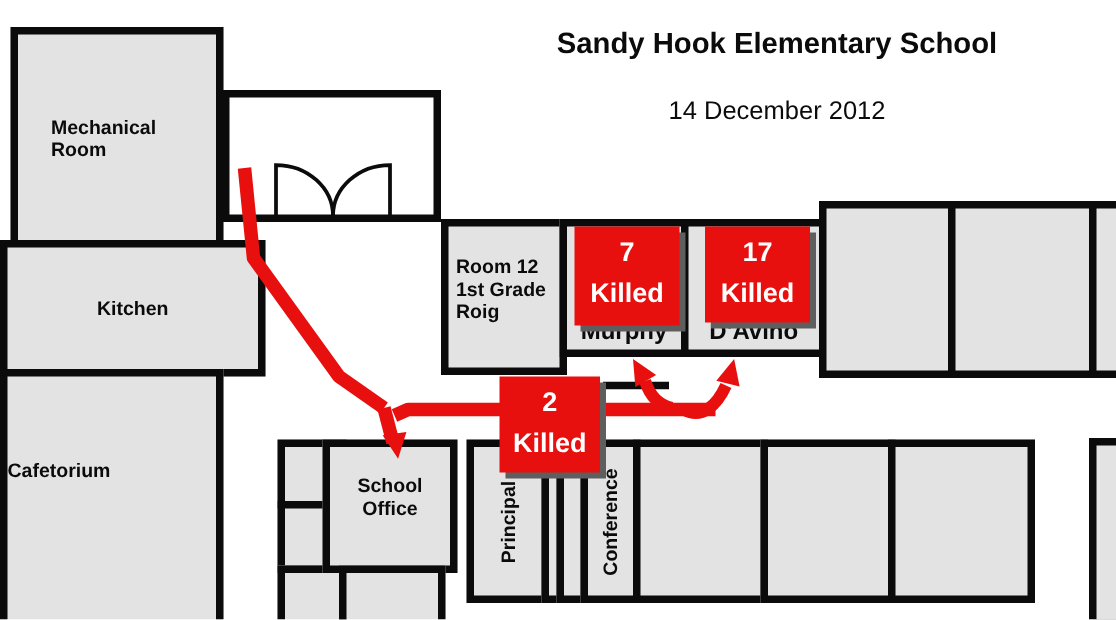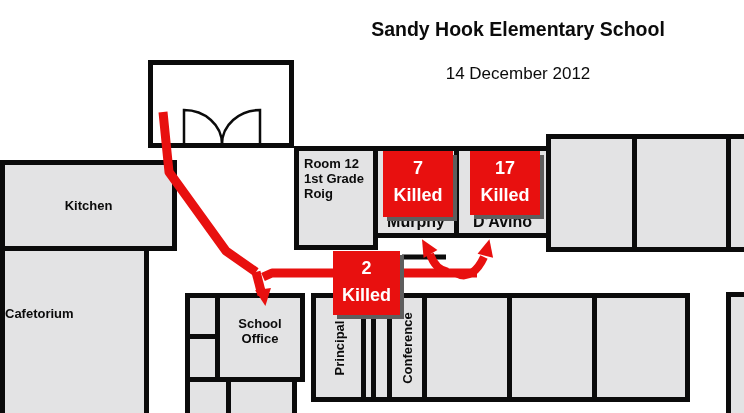--- a/index.html
+++ b/index.html
@@ -26,33 +26,37 @@
 </head>
 <body>
 
 <div id="stage" style="--red: #e8100f; --roomfill: #e3e3e4; --wall: #0b0b0b;">
 
   <div class="titleblock">
     <div class="title">Sandy Hook Elementary School</div>
     <div class="subtitle">14 December 2012</div>
   </div>
 
+  <div class="room flexl" style="left:7px;top:18px;width:142px;height:147px;padding-left:22px;">
+    <span class="lbl">Mechanical
+Room</span>
+  </div>
 
   <div class="room flexc" style="left:0;top:160px;width:177px;height:91px;">
     <span class="lbl">Kitchen</span>
   </div>
 
   <div class="room" style="left:0;top:246px;width:149px;height:177px;">
     <div class="lbl" style="margin-top:55px;text-align:left;">Cafetorium</div>
   </div>
 
   <div class="room white" style="left:148px;top:60px;width:146px;height:88px;"></div>
 
   <div class="room" style="left:294px;top:146px;width:84px;height:104px;">
-    <div class="lbl" style="margin:5px 0 0 5px;">Room 12
+    <div class="lbl" style="margin:19px 0 0 5px;">Room 12
 1st Grade
 Roig</div>
   </div>
 
   <div class="room" style="left:373px;top:146px;width:86px;height:92px;">
     <span class="bottomlbl">Murphy</span>
   </div>
 
   <div class="room" style="left:454px;top:146px;width:97px;height:92px;">
     <span class="bottomlbl">D'Avino</span>

